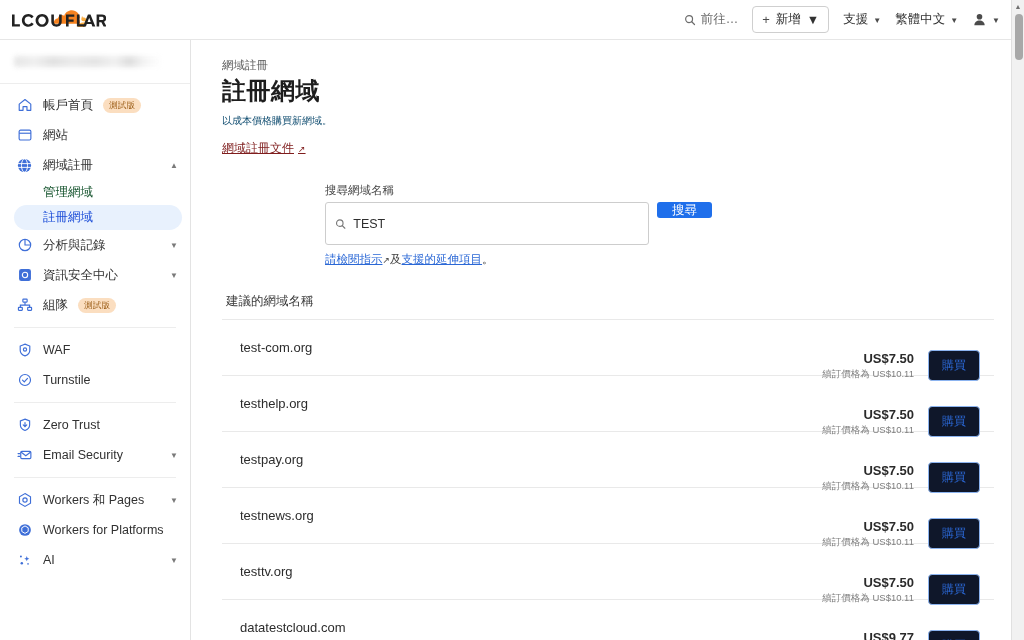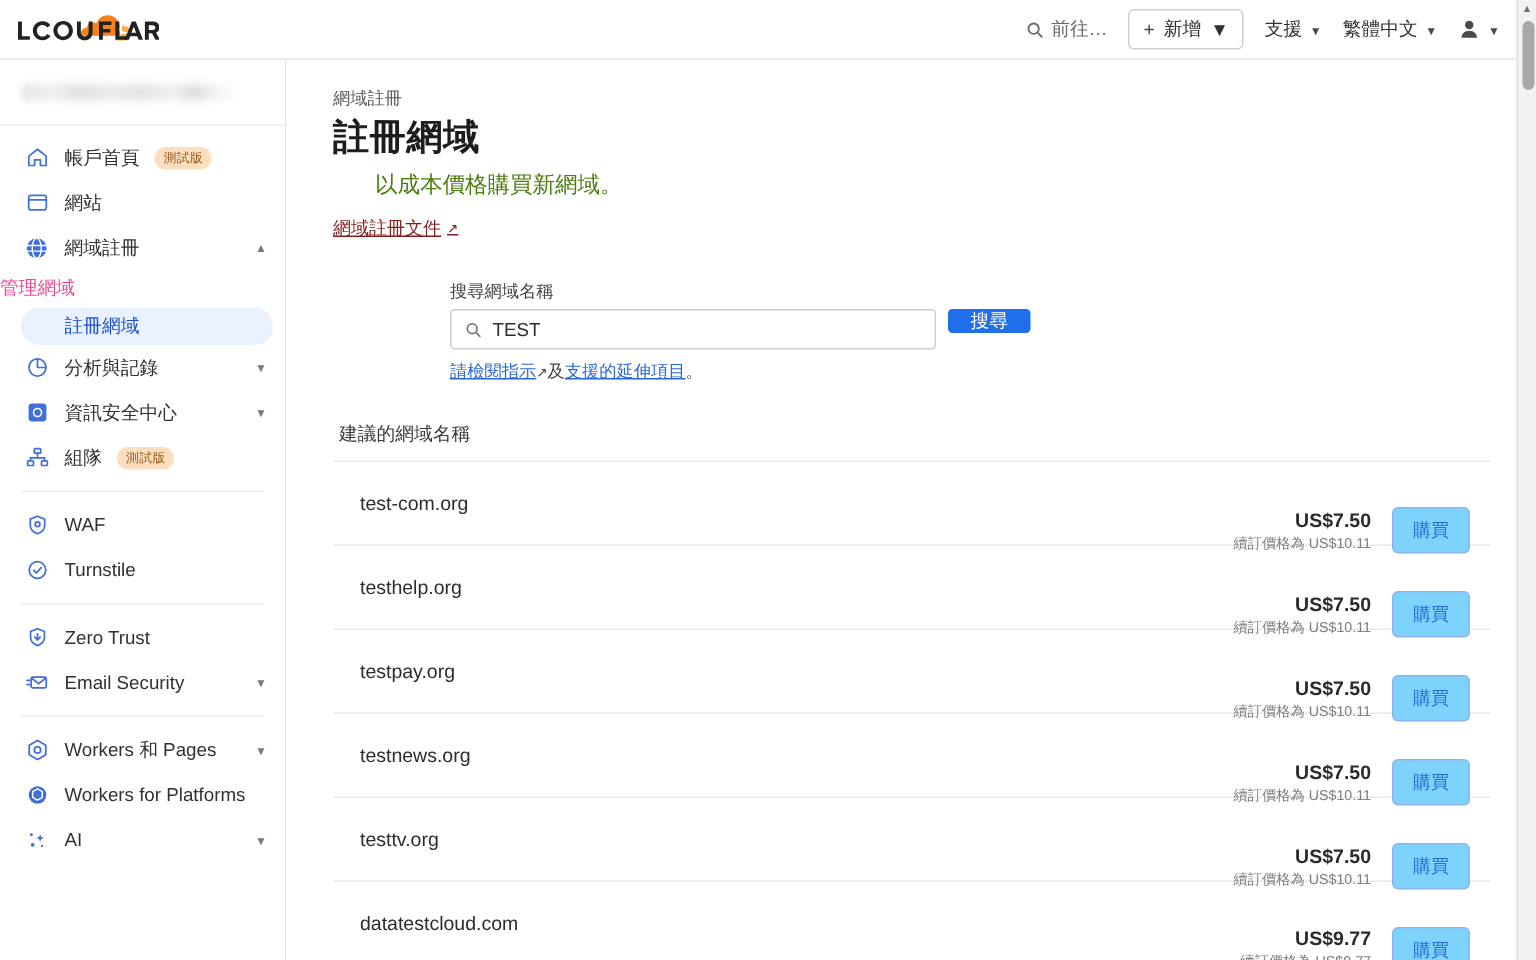--- a/index.html
+++ b/index.html
@@ -65,49 +65,49 @@
   .nav-item .ico svg { display: block; }
   .nav-label { white-space: nowrap; }
   .nav-item .chev { margin-left: auto; font-size: 8px; color: #7a7a7a; }
   .badge {
     font-size: 8.5px; line-height: 1; padding: 3px 6px 3.5px;
     background: #fbdec0; color: #9a5b14; border-radius: 9px;
     white-space: nowrap; letter-spacing: .3px;
   }
   .subnav-item {
     height: 25px; display: flex; align-items: center;
-    font-size: 12.5px; color: #ec4899; cursor: pointer;
+    padding-left: 43px; font-size: 12.5px; color: #14532d; cursor: pointer;
   }
   .subnav-item.active {
     background: #e8f1fd; color: #1d4ed8;
     border-radius: 14px; margin: 0 8px 0 14px; padding-left: 29px;
   }
   .nav-sep { height: 1px; background: #ededed; margin: 7px 14px; }
 
   
   .main {
     flex: 1; min-width: 0; overflow: hidden; position: relative;
     background: #fff; padding: 18px 0 0 0;
   }
   .main-inner { padding: 0 30px 0 31px; }
   .eyebrow { font-size: 11.5px; color: #595959; margin-bottom: 2px; }
   .page-title { font-size: 24px; font-weight: 700; color: #1d1d1d; letter-spacing: .5px; margin-bottom: 7px; }
-  .subtitle { font-size: 15px; color: #4d7c0f; margin-bottom: 10px; margin-left: 28px; }
+  .subtitle { font-size: 10px; color: #0c4a6e; margin-bottom: 10px; }
   .doc-link {
     font-size: 12px; color: #7f1d1d; text-decoration: underline;
     display: inline-flex; align-items: center; gap: 4px; cursor: pointer;
   }
   .ext { font-size: 9px; }
 
   
-  .search-block { margin: 26px 0 0 78px; }
+  .search-block { margin: 26px 0 0 103px; }
   .search-label { font-size: 11.5px; color: #444; margin-bottom: 4px; }
   .search-row { display: flex; align-items: stretch; gap: 8px; }
   .search-field {
-    width: 324px; height: 27px; border: 1px solid #cdcdcd; border-radius: 3px;
+    width: 324px; height: 43px; border: 1px solid #cdcdcd; border-radius: 3px;
     display: flex; align-items: center; gap: 7px; padding: 0 9px; background: #fff;
   }
   .search-field input {
     border: 0; outline: 0; font-size: 12.5px; color: #2e2e2e;
     font-family: inherit; width: 100%; background: transparent;
   }
   .btn-search {
     background: #1f6feb; color: #fff; border: 0; border-radius: 3px;
     font-size: 12.5px; font-family: inherit; padding: 0 15px; height: 16px; cursor: pointer;
   }
@@ -121,21 +121,21 @@
     height: 56px; display: flex; align-items: center;
     border-top: 1px solid #e9e9e9; padding: 0 14px 0 18px;
   }
   .row:last-child { border-bottom: 1px solid #e9e9e9; }
   .dom { font-size: 13px; color: #2c2c2c; }
   .row-right { margin-left: auto; display: flex; align-items: center; gap: 14px; margin-top: 36px; }
   .price-col { text-align: right; }
   .price { font-size: 13px; font-weight: 700; color: #2b2b2b; }
   .renew { font-size: 9.5px; color: #7d7d7d; margin-top: 2px; }
   .btn-buy {
-    border: 1px solid #8cb4f0; color: #2b68d6; background: #7dd3fc;
+    border: 1px solid #8cb4f0; color: #2b68d6; background: #0f172a;
     border-radius: 4px; font-size: 12px; font-family: inherit;
     padding: 6px 13px; cursor: pointer;
   }
 
   
   .scrollbar {
     position: absolute; top: 0; right: 0; width: 13px; height: 640px;
     background: #f1f1f1; border-left: 1px solid #e0e0e0;
   }
   .sb-arrow { height: 13px; display: flex; align-items: center; justify-content: center; font-size: 7px; color: #6f6f6f; }

